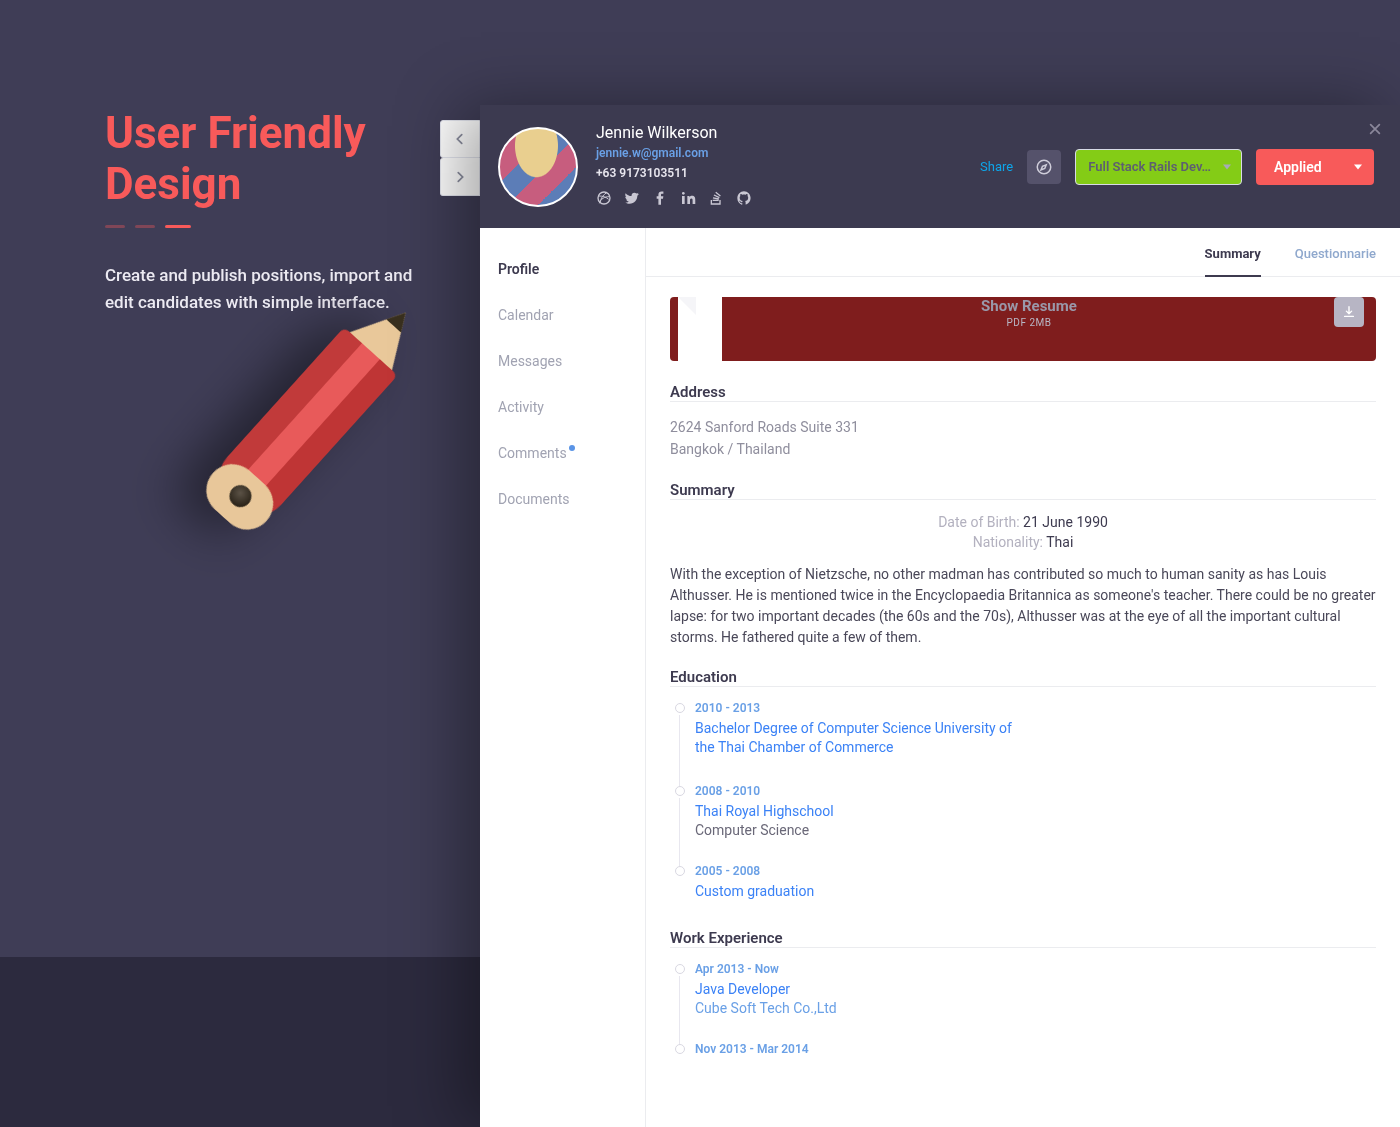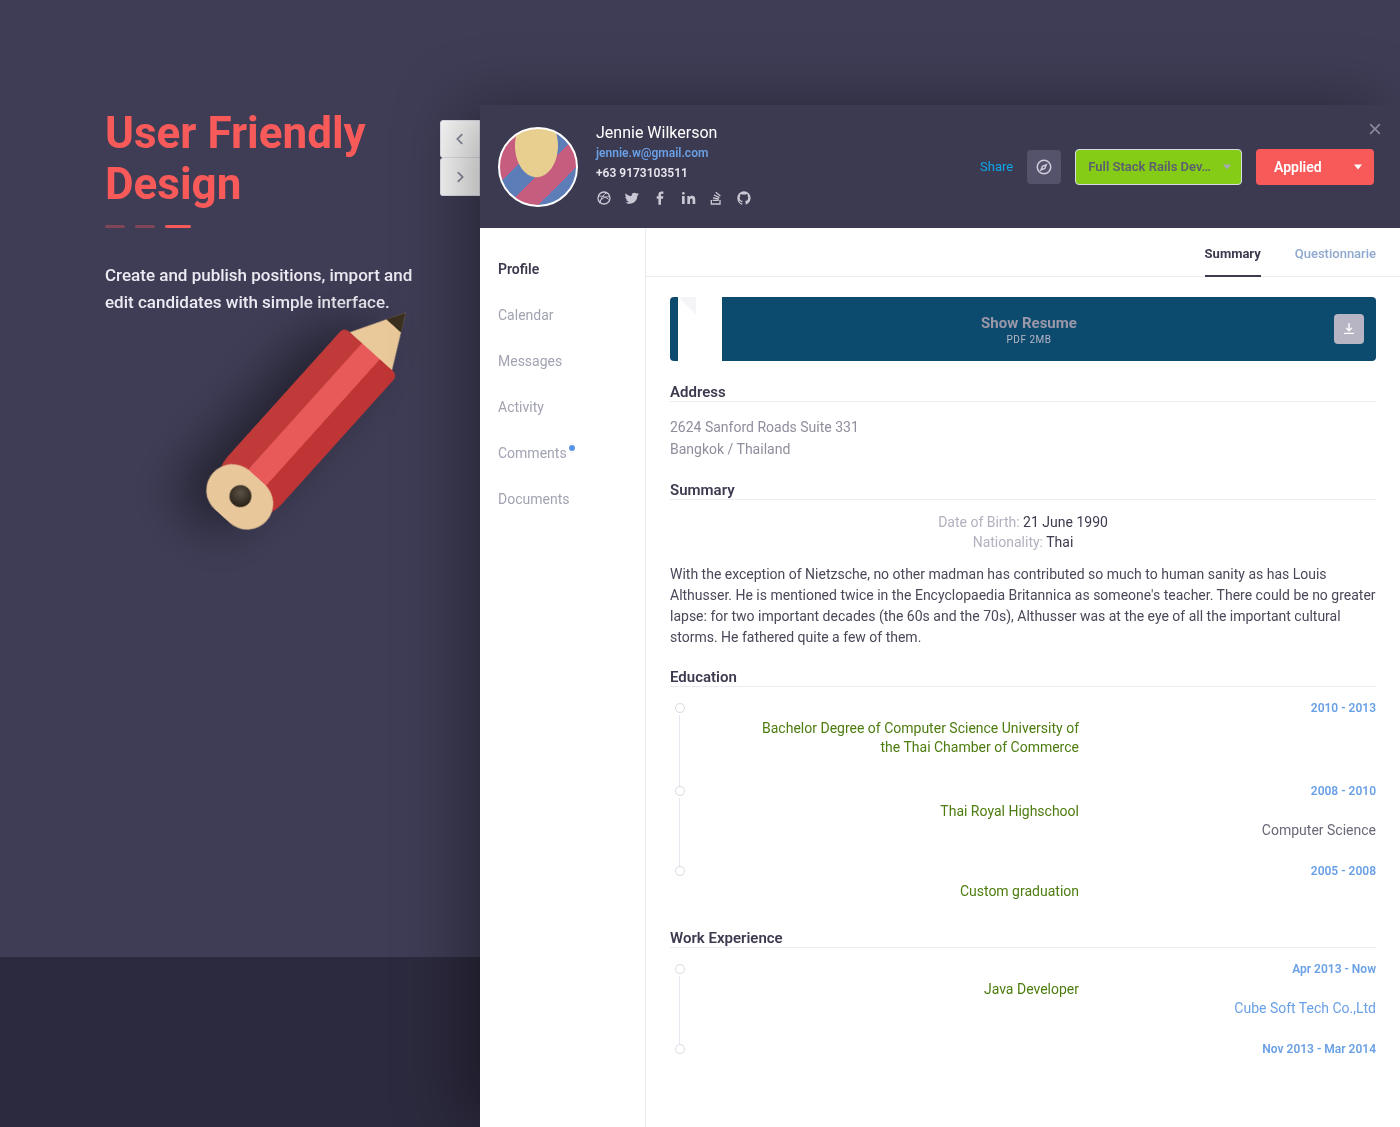--- a/index.html
+++ b/index.html
@@ -264,24 +264,24 @@
   .top-tab.active {
     color: #3d3a4f;
     font-weight: 700;
     border-bottom: 2px solid #3d3a4f;
     margin-bottom: -1px;
   }
 
   .content { padding: 20px 24px 0 24px; }
 
   .resume-box {
-    background: #0c4a6e;
+    background: #7f1d1d;
     border-radius: 4px;
     display: flex;
-    align-items: center;
+    align-items: flex-start;
     height: 64px;
     margin-bottom: 22px;
     position: relative;
     cursor: pointer;
   }
   .resume-box .doc {
     width: 54px; height: 64px;
     position: relative;
     overflow: hidden;
   }
@@ -325,41 +325,41 @@
   .kv { font-size: 14px; color: #3d3a4f; margin-bottom: 4px; text-align: center; }
   .kv .k { color: #b3b1bf; }
   .summary-text {
     font-size: 14px;
     color: #4a4859;
     line-height: 1.5;
     margin-top: 14px;
   }
 
   .timeline { position: relative; margin-left: 5px; }
-  .tl-item { position: relative; padding-left: 20px; padding-bottom: 26px; text-align: right; }
+  .tl-item { position: relative; padding-left: 20px; padding-bottom: 26px; }
   .tl-item:last-child { padding-bottom: 8px; }
   .tl-item::before {
     content: "";
     position: absolute;
     left: 0; top: 2px;
     width: 8px; height: 8px;
     border: 1px solid #d9d8e2;
     border-radius: 50%;
     background: #fff;
   }
   .tl-item::after {
     content: "";
     position: absolute;
     left: 4px; top: 14px; bottom: -4px;
     width: 1px;
     background: #e8e7ef;
   }
   .tl-item:last-child::after { display: none; }
   .tl-date { color: #6aa0e6; font-size: 12px; font-weight: 600; margin-bottom: 4px; }
-  .tl-title { color: #4d7c0f; font-size: 14px; line-height: 1.4; max-width: 340px; margin-left: 44px; }
+  .tl-title { color: #3b82f6; font-size: 14px; line-height: 1.4; max-width: 340px; }
   .tl-sub { color: #6a6878; font-size: 14px; }
   .tl-link { color: #6aa0e6; font-size: 14px; }
 
   .dark-strip {
     position: absolute;
     left: 0; right: 0; bottom: 0;
     height: 170px;
     background: #2c2a3e;
     z-index: -1;
   }

